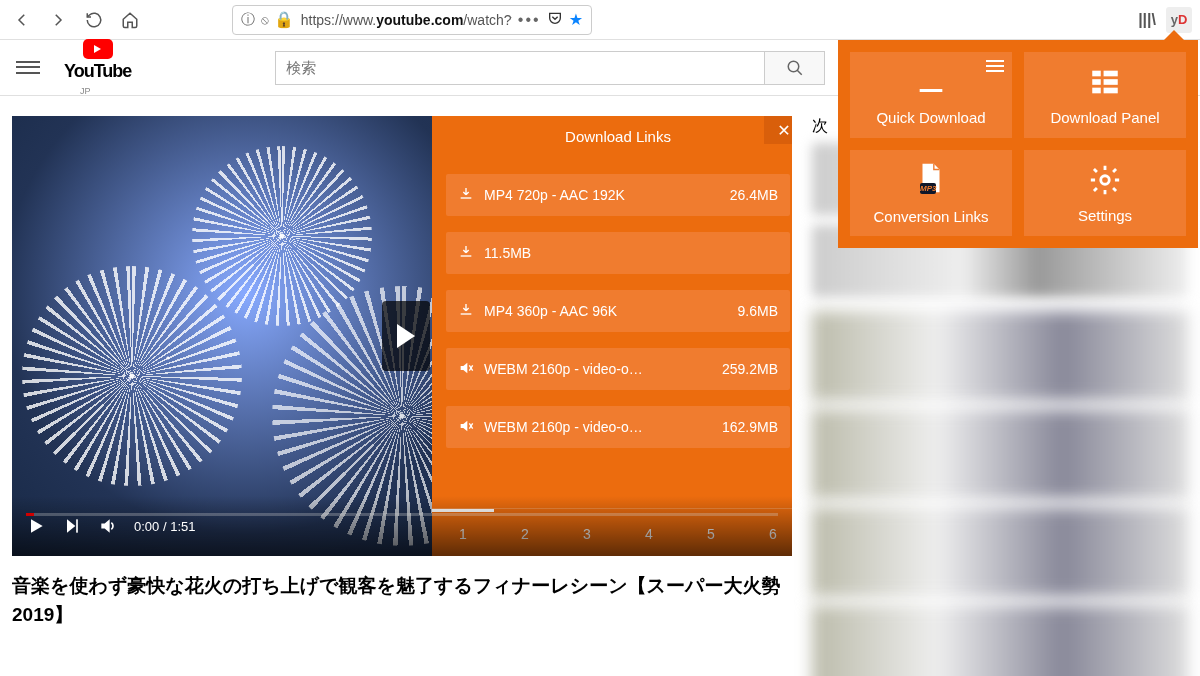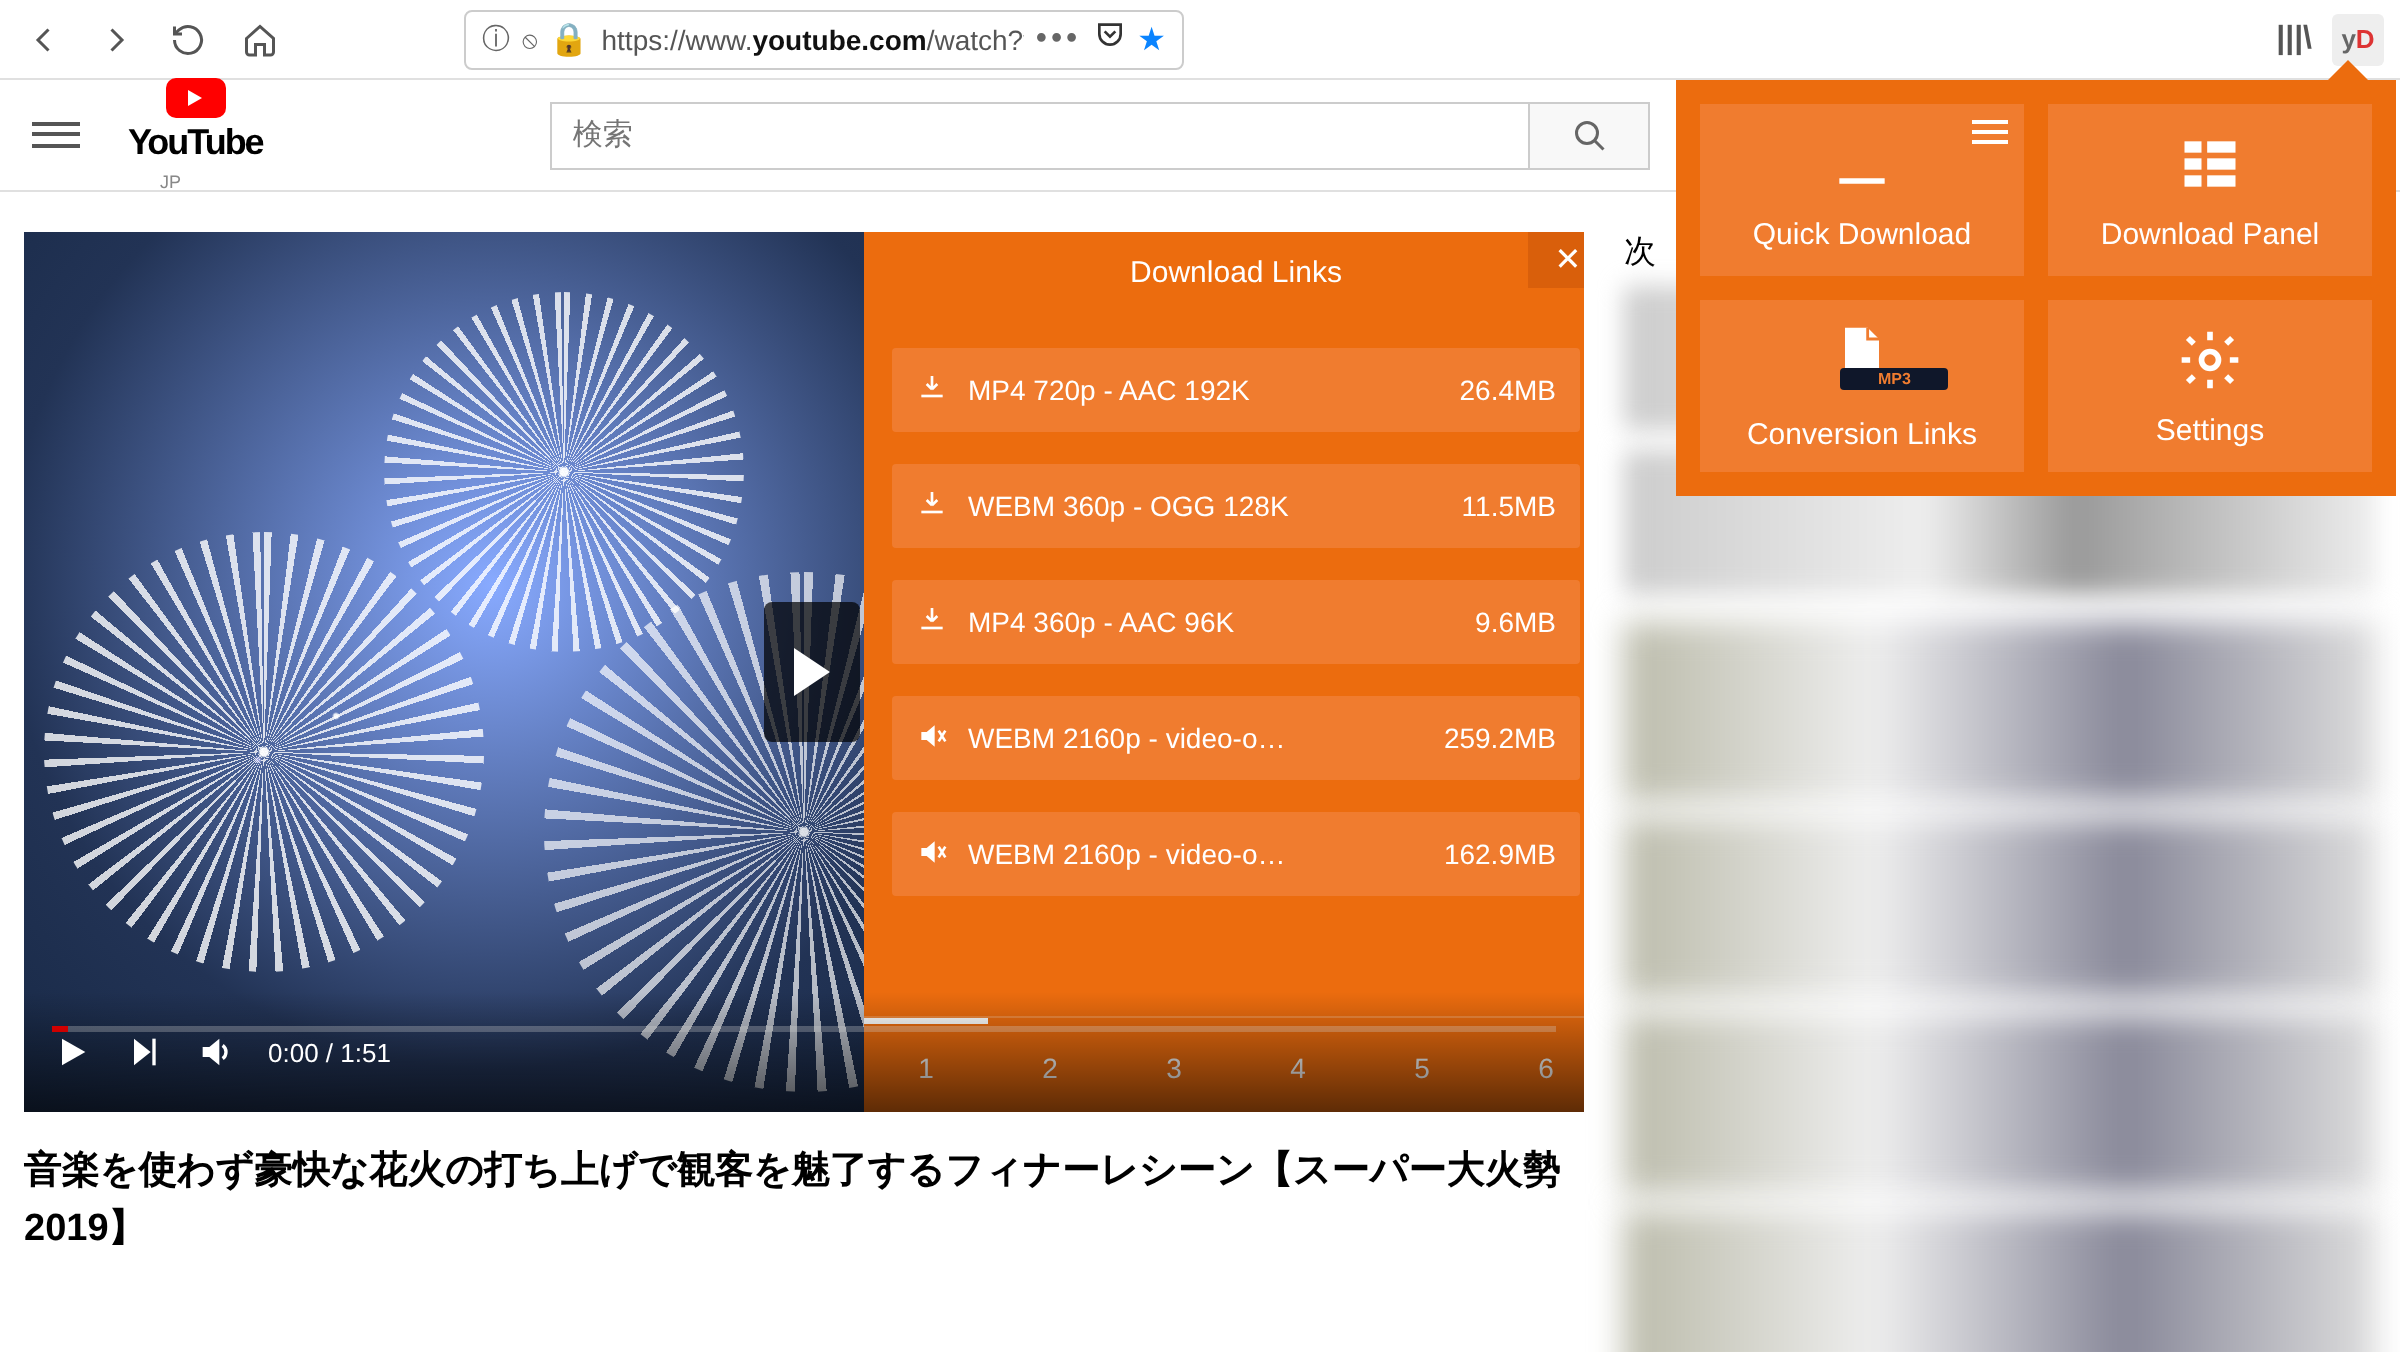--- a/index.html
+++ b/index.html
@@ -71,21 +71,21 @@
   .side-blur-block { margin-top:14px; }
   .side-blur-block .r { height:90px; margin-bottom:8px; background:linear-gradient(90deg,#bba,#eee,#889,#ddd); filter:blur(8px); }
 
   
   .ext-popup { position:absolute; right:2px; top:40px; width:360px; height:208px; background:#ec6c0e; padding:12px; display:grid; grid-template-columns:1fr 1fr; grid-template-rows:1fr 1fr; gap:12px; z-index:50;}
   .ext-popup::before { content:''; position:absolute; top:-10px; right:14px; border-left:10px solid transparent; border-right:10px solid transparent; border-bottom:10px solid #ec6c0e;}
   .ext-tile { background:#f07c2f; display:flex; flex-direction:column; align-items:center; justify-content:center; gap:10px; color:#fff; font-size:15px; position:relative;}
   .ext-tile .burger{ position:absolute; top:8px; right:8px; width:18px; display:flex; flex-direction:column; gap:3px;}
   .ext-tile .burger span{ height:2px; background:#fff;}
   .ext-tile svg{ width:34px; height:34px; fill:#fff;}
-  .mp3-badge{ font-size:8px; background:#0f172a; color:#f07c2f; padding:1px 19px; border-radius:2px; font-weight:700;}
+  .mp3-badge{ font-size:8px; background:#0f172a; color:#f07c2f; padding:1px 0; border-radius:2px; font-weight:700;font-style:italic;}
 
   .star{ color:#0a84ff;}
   .pocket{ color:#333;}
 </style>
 </head>
 <body>
 
 <div class="browser-bar">
   <div class="nav-icon">
       <svg viewBox="0 0 24 24" fill="none" stroke="currentColor" stroke-width="2">
@@ -176,21 +176,20 @@
                   <rect x="4" y="17" width="16" height="2"></rect>
                 </svg></span>
               <span class="label">MP4 720p - AAC 192K</span>
               <span class="size">26.4MB</span>
             </div>
             <div class="dl-item">
               <span><svg width="16" height="16" viewBox="0 0 24 24" fill="#fff">
                   <path d="M12 3v10m0 0l-4-4m4 4l4-4" stroke="#fff" stroke-width="2" fill="none"></path>
                   <rect x="4" y="17" width="16" height="2"></rect>
                 </svg></span>
-              <span class="label">WEBM 360p - OGG 128K</span>
               <span class="size">11.5MB</span>
             </div>
             <div class="dl-item">
               <span><svg width="16" height="16" viewBox="0 0 24 24" fill="#fff">
                   <path d="M12 3v10m0 0l-4-4m4 4l4-4" stroke="#fff" stroke-width="2" fill="none"></path>
                   <rect x="4" y="17" width="16" height="2"></rect>
                 </svg></span>
               <span class="label">MP4 360p - AAC 96K</span>
               <span class="size">9.6MB</span>
             </div>

